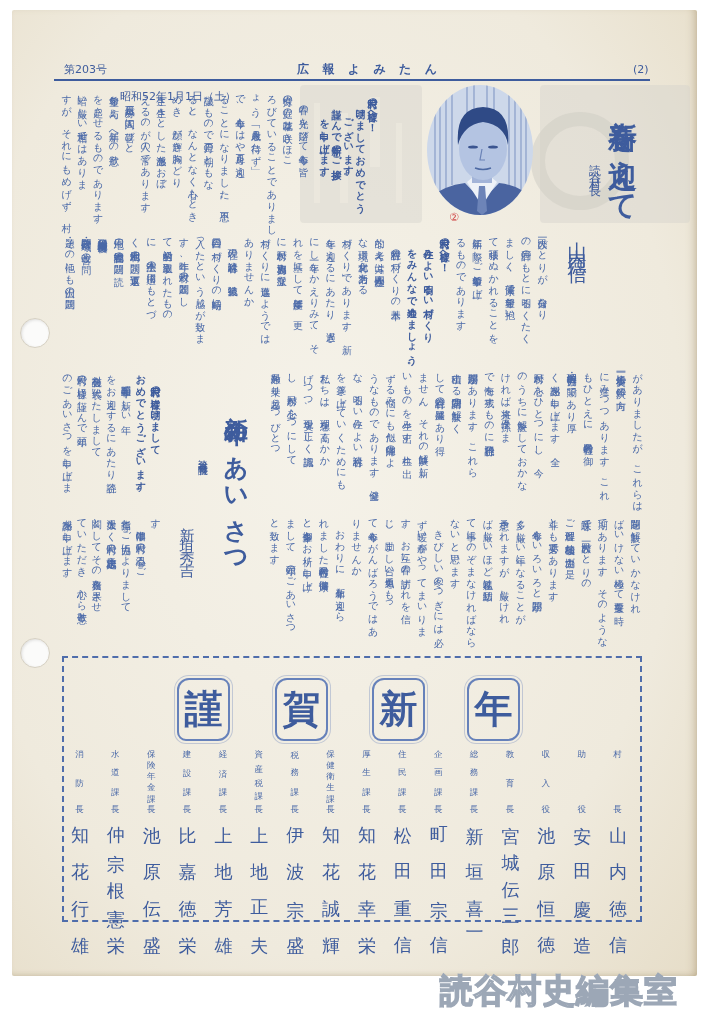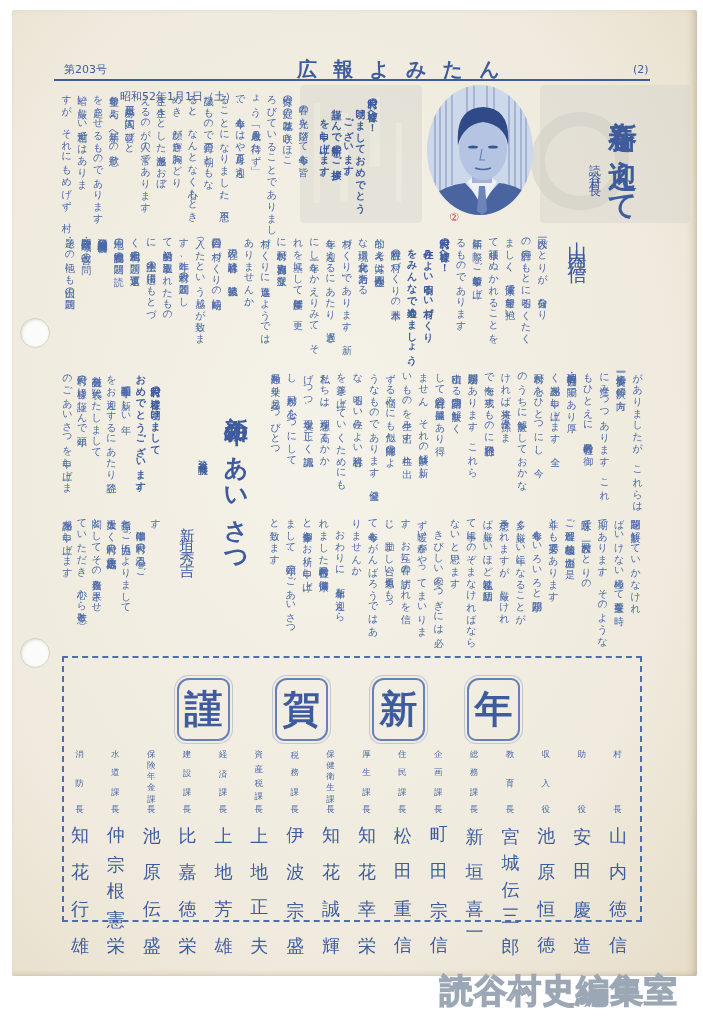--- a/index.html
+++ b/index.html
@@ -23,21 +23,21 @@
     .hole {
       position: absolute; left: 20px; width: 30px; height: 30px; border-radius: 50%;
       background: #fbfbfa; border: 1px solid #d6d0c2;
       box-shadow: inset 1px 1px 3px rgba(0,0,0,.12);
     }
 
     
     .hdr { position: absolute; color: var(--ink); font-size: 11px; line-height: 14px; white-space: nowrap; }
     .hdr.issue { left: 52px; top: 63px; margin-left: 12px; }
     .hdr.date { left: 120px; top: 63px; margin-top: 27px; }
-    .hdr.ptitle { left: 297px; top: 60px; font-size: 20px; line-height: 18px; font-weight: bold; letter-spacing: 4.6px; }
+    .hdr.ptitle { left: 297px; top: 60px; font-size: 12px; line-height: 18px; font-weight: bold; letter-spacing: 4.6px; }
     .hdr.pnum { left: 633px; top: 63px; }
     .hdr-rule { position: absolute; left: 54px; top: 79px; width: 596px; height: 2px; background: var(--ink); }
 
     .emblem { position: absolute; left: 300px; top: 83px; width: 390px; height: 142px; }
 
     
     .v {
       position: absolute; writing-mode: vertical-rl; white-space: pre;
       font-size: 10px; letter-spacing: .4px; color: var(--ink-body);
       font-family: "DejaVu Sans", sans-serif;

